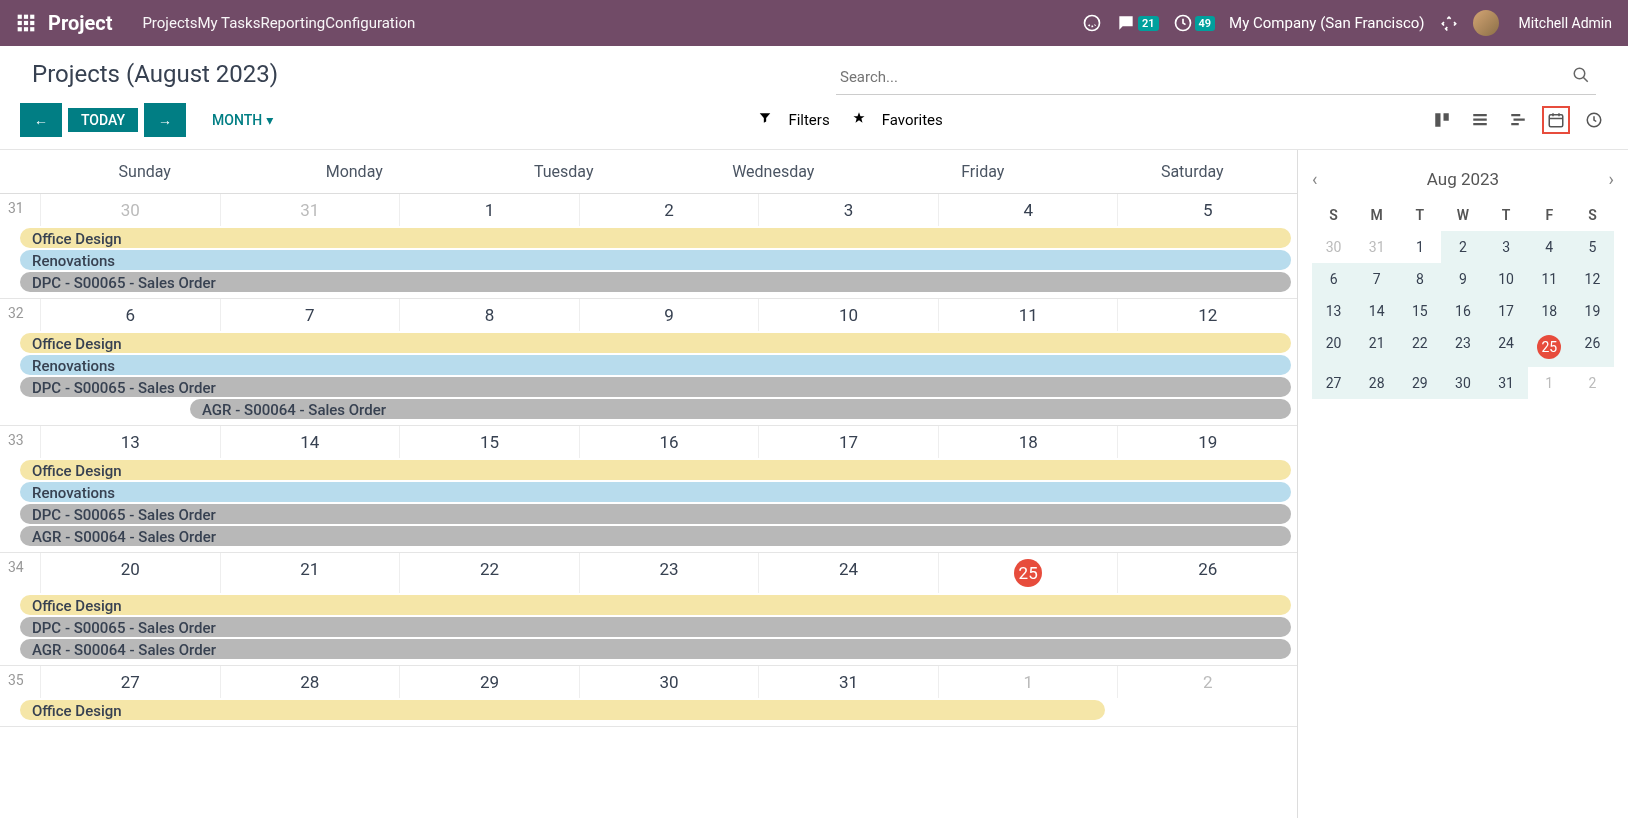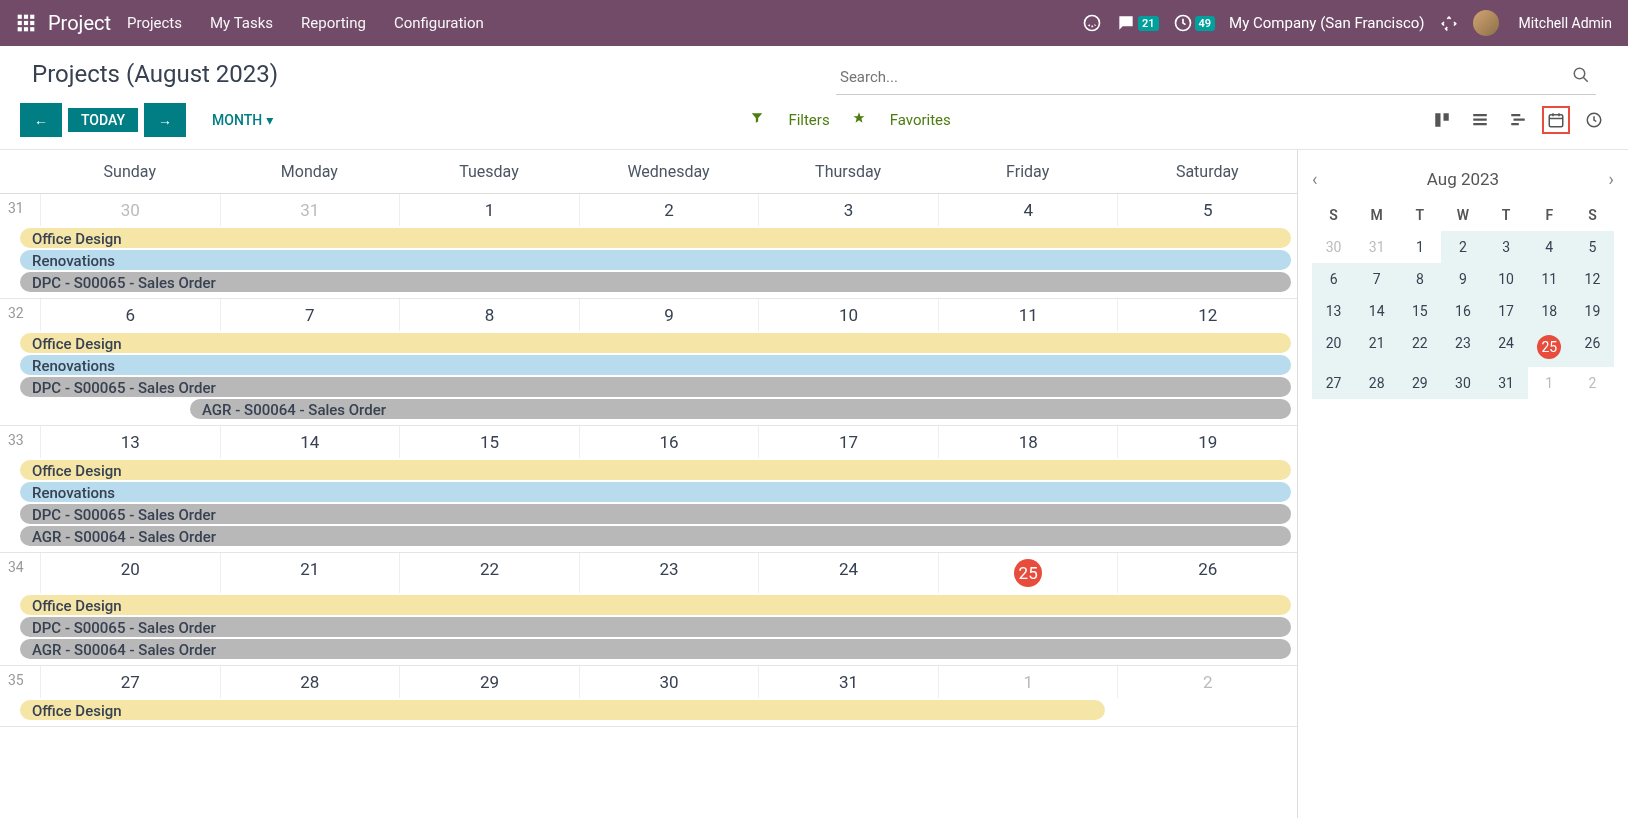--- a/index.html
+++ b/index.html
@@ -1,39 +1,39 @@
 <!DOCTYPE html>
 <html><head>
 <meta charset="utf-8">
 <style>
 *{box-sizing:border-box;margin:0;padding:0;font-family:-apple-system,BlinkMacSystemFont,"Segoe UI",Roboto,sans-serif}
 body{background:#fff;color:#374151;font-size:14px;overflow:hidden}
 .topnav{background:#714B67;height:46px;display:flex;align-items:center;padding:0 16px;color:#fff}
 .apps-icon{width:20px;height:20px;margin-right:12px;cursor:pointer}
 .apps-icon svg{width:100%;height:100%}
-.brand{font-size:20px;font-weight:400;margin-right:16px}
-.nav-menu{display:flex;gap:28px;flex:1}
+.brand{font-size:20px;font-weight:700;margin-right:30px}
+.nav-menu{display:flex;flex:1}
 .nav-menu span{cursor:pointer;font-size:15px;opacity:0.95}
 .nav-right{display:flex;align-items:center;gap:14px}
 .nav-icon{cursor:pointer;display:flex;align-items:center;position:relative}
 .badge{background:#00A09D;color:#fff;font-size:11px;font-weight:600;padding:1px 4px;border-radius:3px;margin-left:2px}
 .company{font-size:15px}
 .avatar{width:26px;height:26px;border-radius:50%;background:linear-gradient(135deg,#d4a574,#8b6f47);margin-right:6px}
 .header{padding:14px 32px 0;display:flex;justify-content:space-between;align-items:flex-start}
 .title{font-size:24px;color:#374151;font-weight:400}
 .search-wrap{flex:1;max-width:760px;position:relative}
 .search-input{width:100%;border:none;border-bottom:1px solid #ccc;padding:8px 30px 8px 4px;font-size:15px;outline:none}
 .search-icon{position:absolute;right:6px;top:6px;color:#666;cursor:pointer}
 .toolbar{padding:8px 20px 12px;display:flex;justify-content:space-between;align-items:center;border-bottom:1px solid #e5e5e5}
 .toolbar-left{display:flex;align-items:center;gap:6px}
 .btn{background:#017E84;color:#fff;border:none;padding:4px 13px;cursor:pointer;font-size:14px;font-weight:500}
 .btn-arrow{padding:9px 14px}
 .month-drop{color:#017E84;font-weight:500;cursor:pointer;margin-left:20px;display:flex;align-items:flex-end;gap:4px}
 .toolbar-mid{display:flex;gap:22px;font-size:15px}
-.filter-btn{display:flex;align-items:center;gap:24px;cursor:pointer;color:#4d7c0f}
+.filter-btn{display:flex;align-items:center;gap:16px;cursor:pointer;color:#000000}
 .toolbar-right{display:flex;gap:10px;align-items:center}
 .view-btn{width:28px;height:28px;display:flex;align-items:center;justify-content:center;cursor:pointer;color:#555}
 .view-btn.active{border:2px solid #e74c3c}
 .content{display:flex;height:calc(100vh - 148px)}
 .calendar{flex:1;border-right:1px solid #ddd;overflow:auto}
 .cal-header{display:flex;border-bottom:1px solid #ddd}
 .cal-header .wk{width:40px}
 .cal-header .day{flex:1;text-align:center;padding:12px 0;font-size:16px;color:#4b5563}
 .week-row{border-bottom:1px solid #e5e5e5}
 .days-row{display:flex;position:relative}
@@ -190,21 +190,20 @@
 </div>
 
 <div class="content">
   <div class="calendar">
     <div class="cal-header" id="cal-header">
         <div class="wk"></div>
         <div class="day">Sunday</div>
         <div class="day">Monday</div>
         <div class="day">Tuesday</div>
         <div class="day">Wednesday</div>
-        <div class="day">Thursday</div>
         <div class="day">Friday</div>
         <div class="day">Saturday</div>
       </div>
     <div id="cal-body">
         <div class="week-row">
     <div class="days-row">
             <div class="wk-num">31</div>
             <div class="day-cell muted "><span class="num">30</span></div>
             <div class="day-cell muted "><span class="num">31</span></div>
             <div class="day-cell  "><span class="num">1</span></div>

